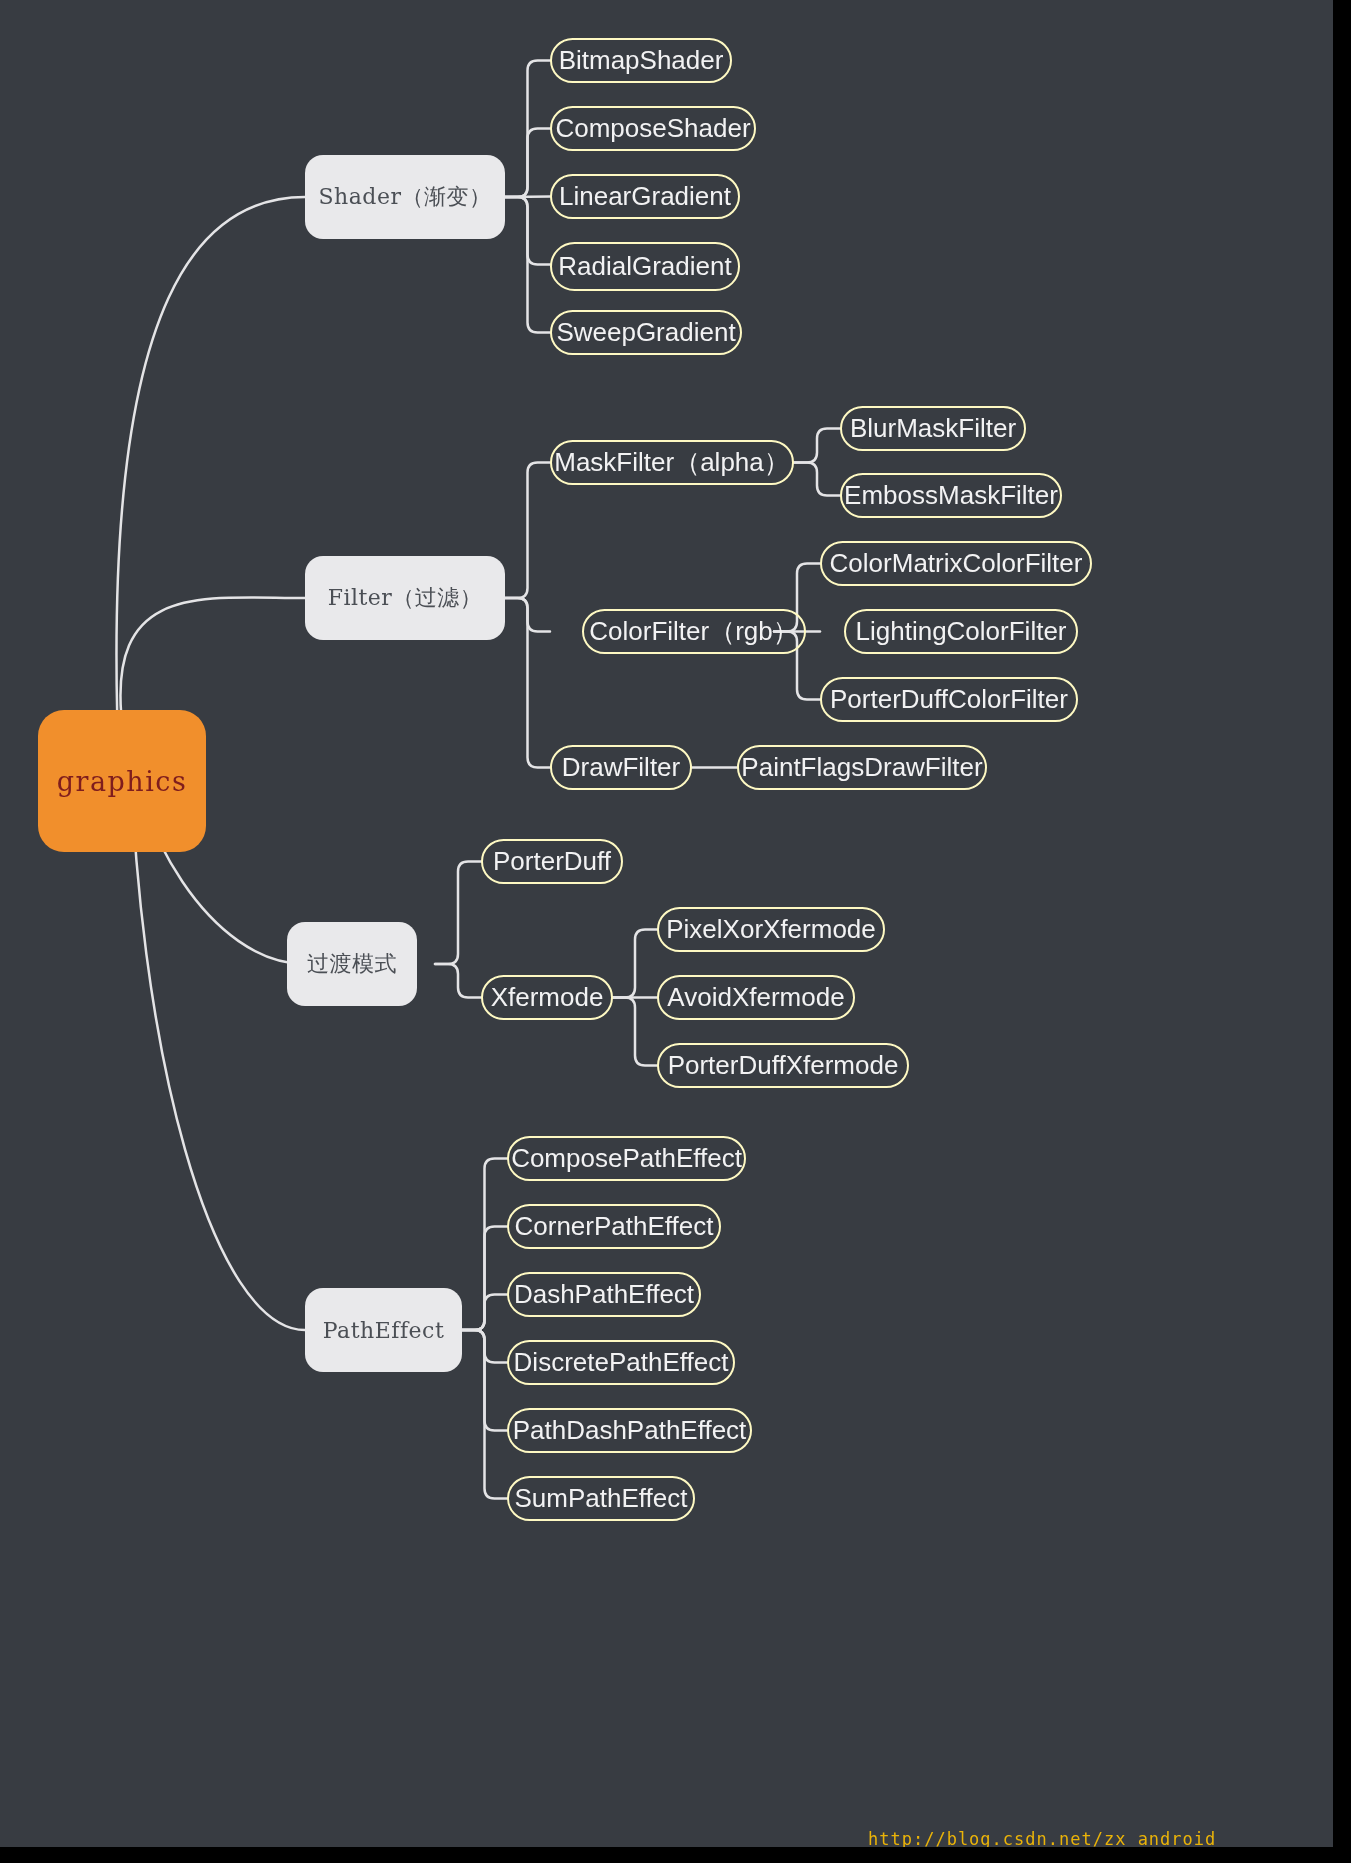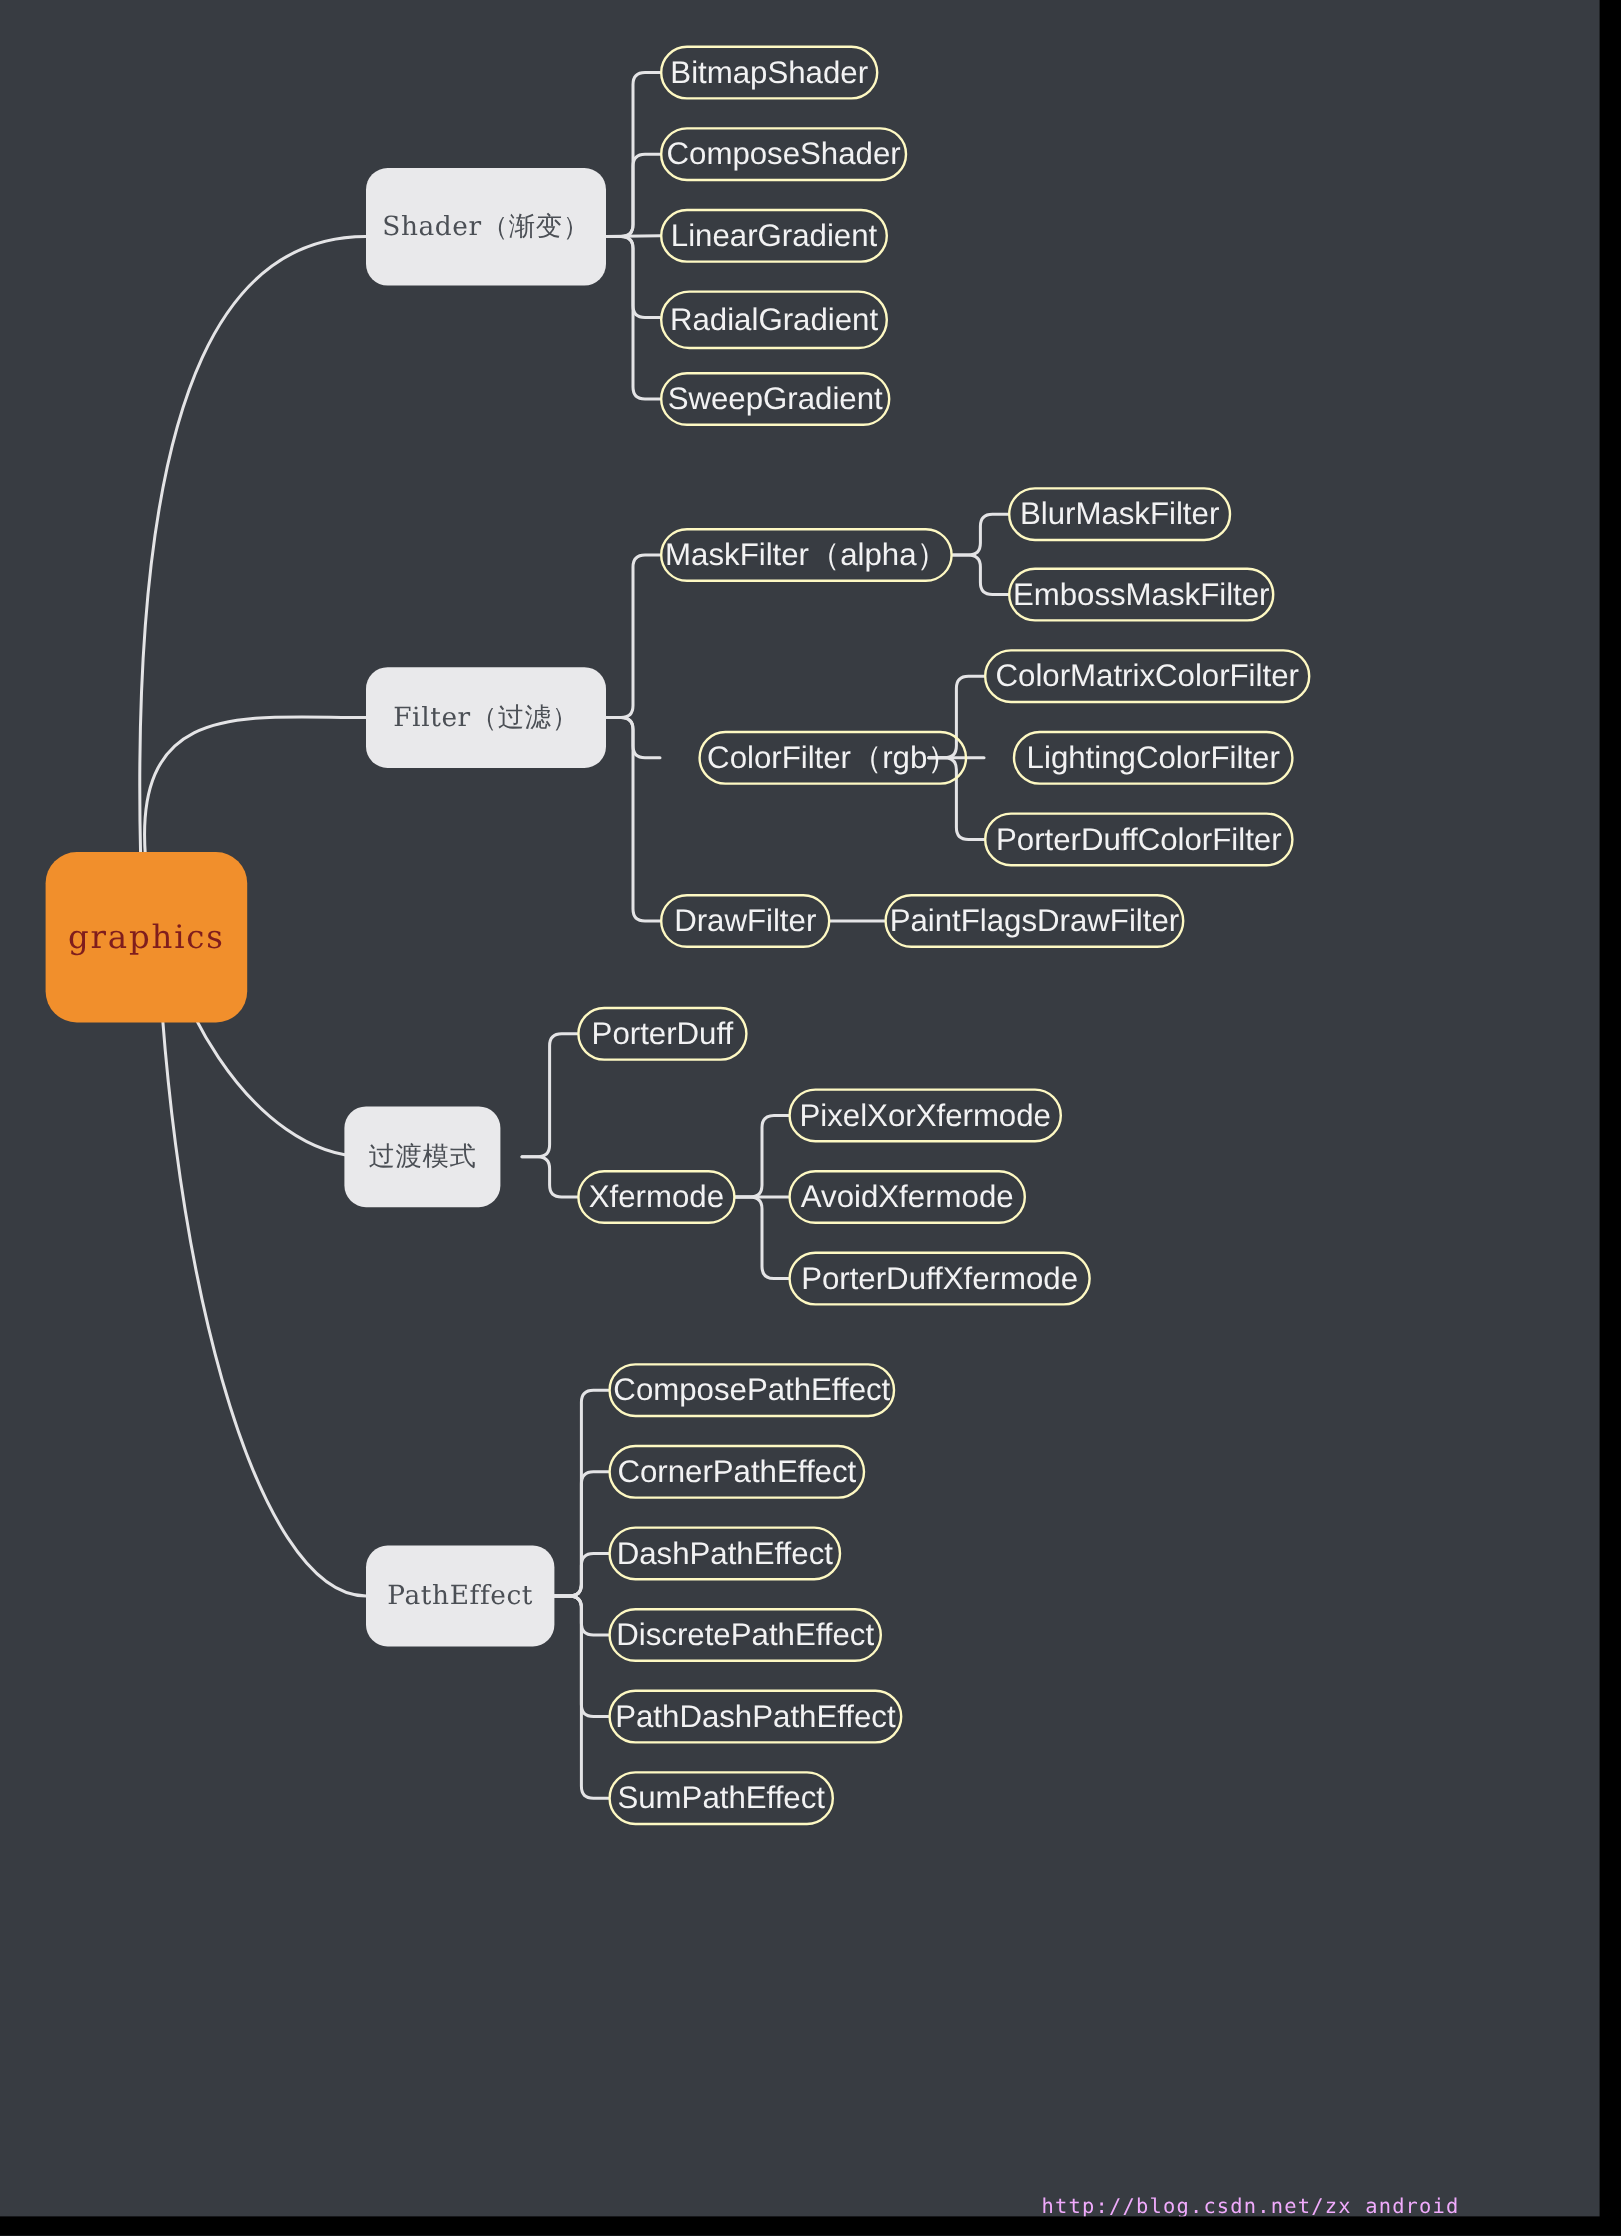--- a/index.html
+++ b/index.html
@@ -71,21 +71,21 @@
     background: transparent;
     color: #f2f2f3;
     border: 2px solid #fef9c3;
     border-radius: 999px;
     font-family: Liberation Sans, sans-serif;
     font-size: 26px;
     padding: 0 14px;
   }
   .watermark {
     position: absolute;
-    color: #f0abfc;
+    color: #eab308;
     font-family: "DejaVu Sans Mono", "Liberation Mono", monospace;
     font-size: 17px;
     letter-spacing: 1px;
     white-space: nowrap;
   }
 </style>
 </head>
 <body>
 
 <div id="canvas" style="background: rgb(56, 60, 66);">
@@ -114,21 +114,21 @@
       <path d="M 613 997.5 L 625 997.5 Q 635 997.5 635 1007.5 L 635 1055.5 Q 635 1065.5 645 1065.5 L 657 1065.5" fill="none" stroke="#e4e4e6" stroke-width="2.5" stroke-linecap="round"></path>
       <path d="M 129.2 714 C 135.2 1054.38, 213.584 1330, 305 1330" fill="none" stroke="#e4e4e6" stroke-width="2.5" stroke-linecap="round"></path>
       <path d="M 462 1330 L 474.5 1330 Q 484.5 1330 484.5 1320 L 484.5 1168.5 Q 484.5 1158.5 494.5 1158.5 L 507 1158.5" fill="none" stroke="#e4e4e6" stroke-width="2.5" stroke-linecap="round"></path>
       <path d="M 462 1330 L 474.5 1330 Q 484.5 1330 484.5 1320 L 484.5 1236.5 Q 484.5 1226.5 494.5 1226.5 L 507 1226.5" fill="none" stroke="#e4e4e6" stroke-width="2.5" stroke-linecap="round"></path>
       <path d="M 462 1330 L 474.5 1330 Q 484.5 1330 484.5 1320 L 484.5 1304.5 Q 484.5 1294.5 494.5 1294.5 L 507 1294.5" fill="none" stroke="#e4e4e6" stroke-width="2.5" stroke-linecap="round"></path>
       <path d="M 462 1330 L 474.5 1330 Q 484.5 1330 484.5 1340 L 484.5 1352.5 Q 484.5 1362.5 494.5 1362.5 L 507 1362.5" fill="none" stroke="#e4e4e6" stroke-width="2.5" stroke-linecap="round"></path>
       <path d="M 462 1330 L 474.5 1330 Q 484.5 1330 484.5 1340 L 484.5 1420.5 Q 484.5 1430.5 494.5 1430.5 L 507 1430.5" fill="none" stroke="#e4e4e6" stroke-width="2.5" stroke-linecap="round"></path>
       <path d="M 462 1330 L 474.5 1330 Q 484.5 1330 484.5 1340 L 484.5 1488.5 Q 484.5 1498.5 494.5 1498.5 L 507 1498.5" fill="none" stroke="#e4e4e6" stroke-width="2.5" stroke-linecap="round"></path>
     </svg>
   <div id="nodes-layer">
-      <div class="node branch" style="left: 305px; top: 140px; width: 200px; height: 98px;">Shader（渐变）</div>
+      <div class="node branch" style="left: 305px; top: 155px; width: 200px; height: 84px;">Shader（渐变）</div>
       <div class="node leaf" style="left: 550px; top: 38px; width: 182px; height: 45px;">BitmapShader</div>
       <div class="node leaf" style="left: 550px; top: 106px; width: 206px; height: 45px;">ComposeShader</div>
       <div class="node leaf" style="left: 550px; top: 174px; width: 190px; height: 45px;">LinearGradient</div>
       <div class="node leaf" style="left: 550px; top: 242px; width: 190px; height: 49px;">RadialGradient</div>
       <div class="node leaf" style="left: 550px; top: 310px; width: 192px; height: 45px;">SweepGradient</div>
       <div class="node branch" style="left: 305px; top: 556px; width: 200px; height: 84px;">Filter（过滤）</div>
       <div class="node leaf" style="left: 550px; top: 440px; width: 244px; height: 45px;">MaskFilter（alpha）</div>
       <div class="node leaf" style="left: 840px; top: 406px; width: 186px; height: 45px;">BlurMaskFilter</div>
       <div class="node leaf" style="left: 840px; top: 473px; width: 222px; height: 45px;">EmbossMaskFilter</div>
       <div class="node leaf" style="left: 582px; top: 609px; width: 224px; height: 45px;">ColorFilter（rgb）</div>

